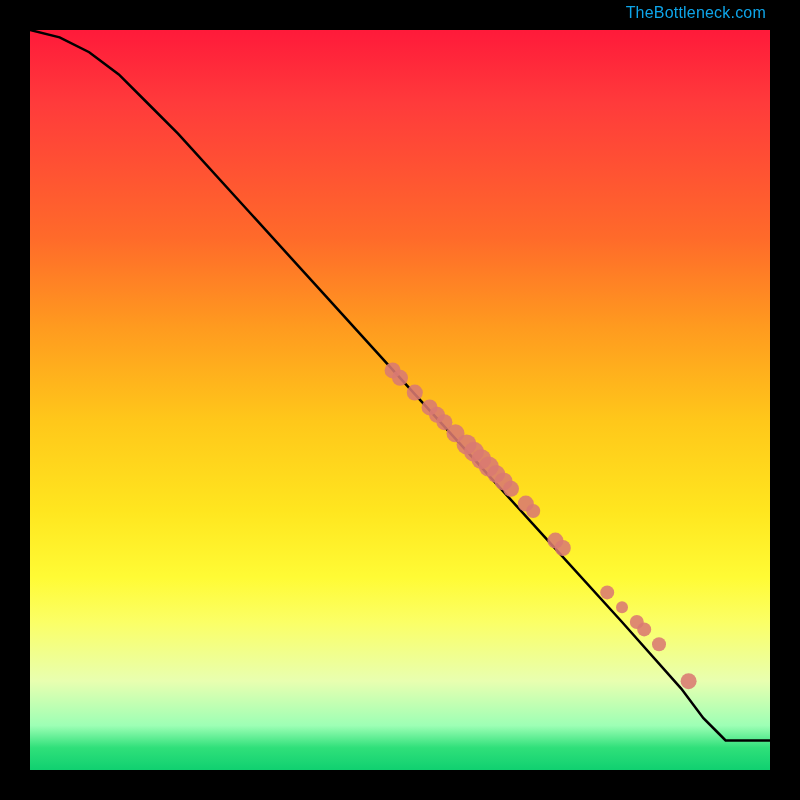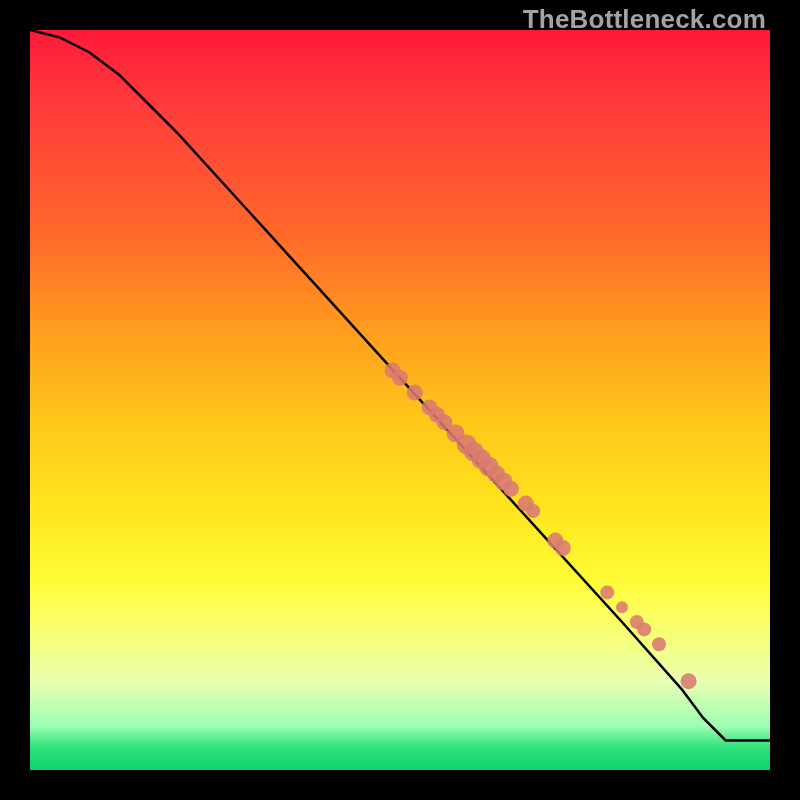--- a/index.html
+++ b/index.html
@@ -42,23 +42,23 @@
       #e8ffb0 88%,
       #9dffb5 94%,
       #2fe07a 97%,
       #10d070 100%
     );
   }
   .watermark {
     position: absolute;
     top: 4px;
     right: 34px;
-    font-size: 26px;
-    font-weight: 700;
-    color: #a3a3a3;
+    font-size: 16px;
+    font-weight: 400;
+    color: #0ea5e9;
     letter-spacing: 0.2px;
     user-select: none;
   }
   svg.curve {
     position: absolute;
     inset: 0;
   }
   .data-point {
     fill: #d97a72;
     fill-opacity: 0.88;

